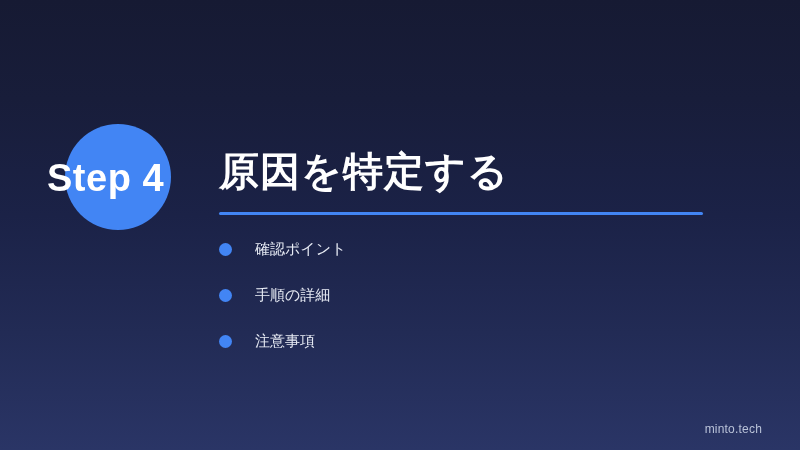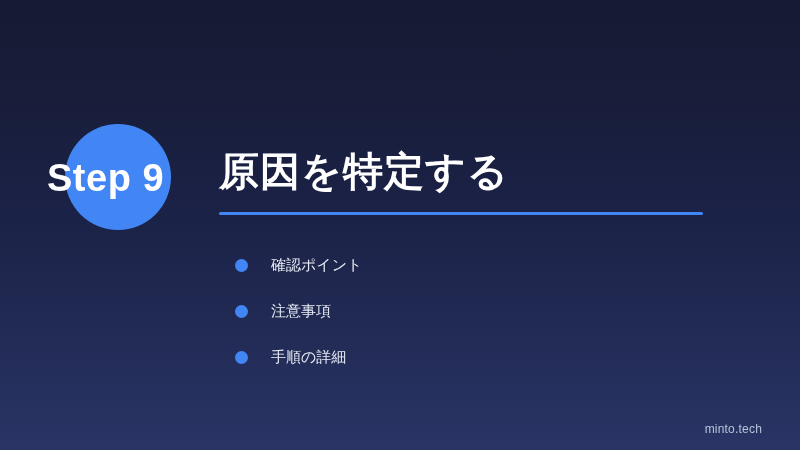--- a/index.html
+++ b/index.html
@@ -65,21 +65,21 @@
     height: 3px;
     background: #4285f4;
     border-radius: 2px;
   }
 
   
   #bullet-list {
     position: absolute;
     left: 219px;
     top: 239px;
-    margin: 16px;
+    margin: 0;
     padding: 0;
     list-style: none;
   }
   #bullet-list li {
     display: flex;
     align-items: center;
     height: 20px;
     margin-bottom: 26px;
   }
   #bullet-list li:last-child { margin-bottom: 0; }
@@ -110,36 +110,36 @@
     white-space: nowrap;
   }
 </style>
 </head>
 <body>
 
 <div id="slide">
 
   <div id="step-circle"></div>
 
-  <div id="step-label">Step 9</div>
+  <div id="step-label">Step 4</div>
 
   <div id="title">原因を特定する</div>
 
   <div id="title-divider"></div>
 
   <ul id="bullet-list">
     <li>
       <span class="bullet-dot"></span>
       <span class="bullet-text">確認ポイント</span>
     </li>
     <li>
       <span class="bullet-dot"></span>
-      <span class="bullet-text">注意事項</span>
+      <span class="bullet-text">手順の詳細</span>
     </li>
     <li>
       <span class="bullet-dot"></span>
-      <span class="bullet-text">手順の詳細</span>
+      <span class="bullet-text">注意事項</span>
     </li>
   </ul>
 
   <div id="footer-brand">minto.tech</div>
 
 </div>
 
 </body></html>

